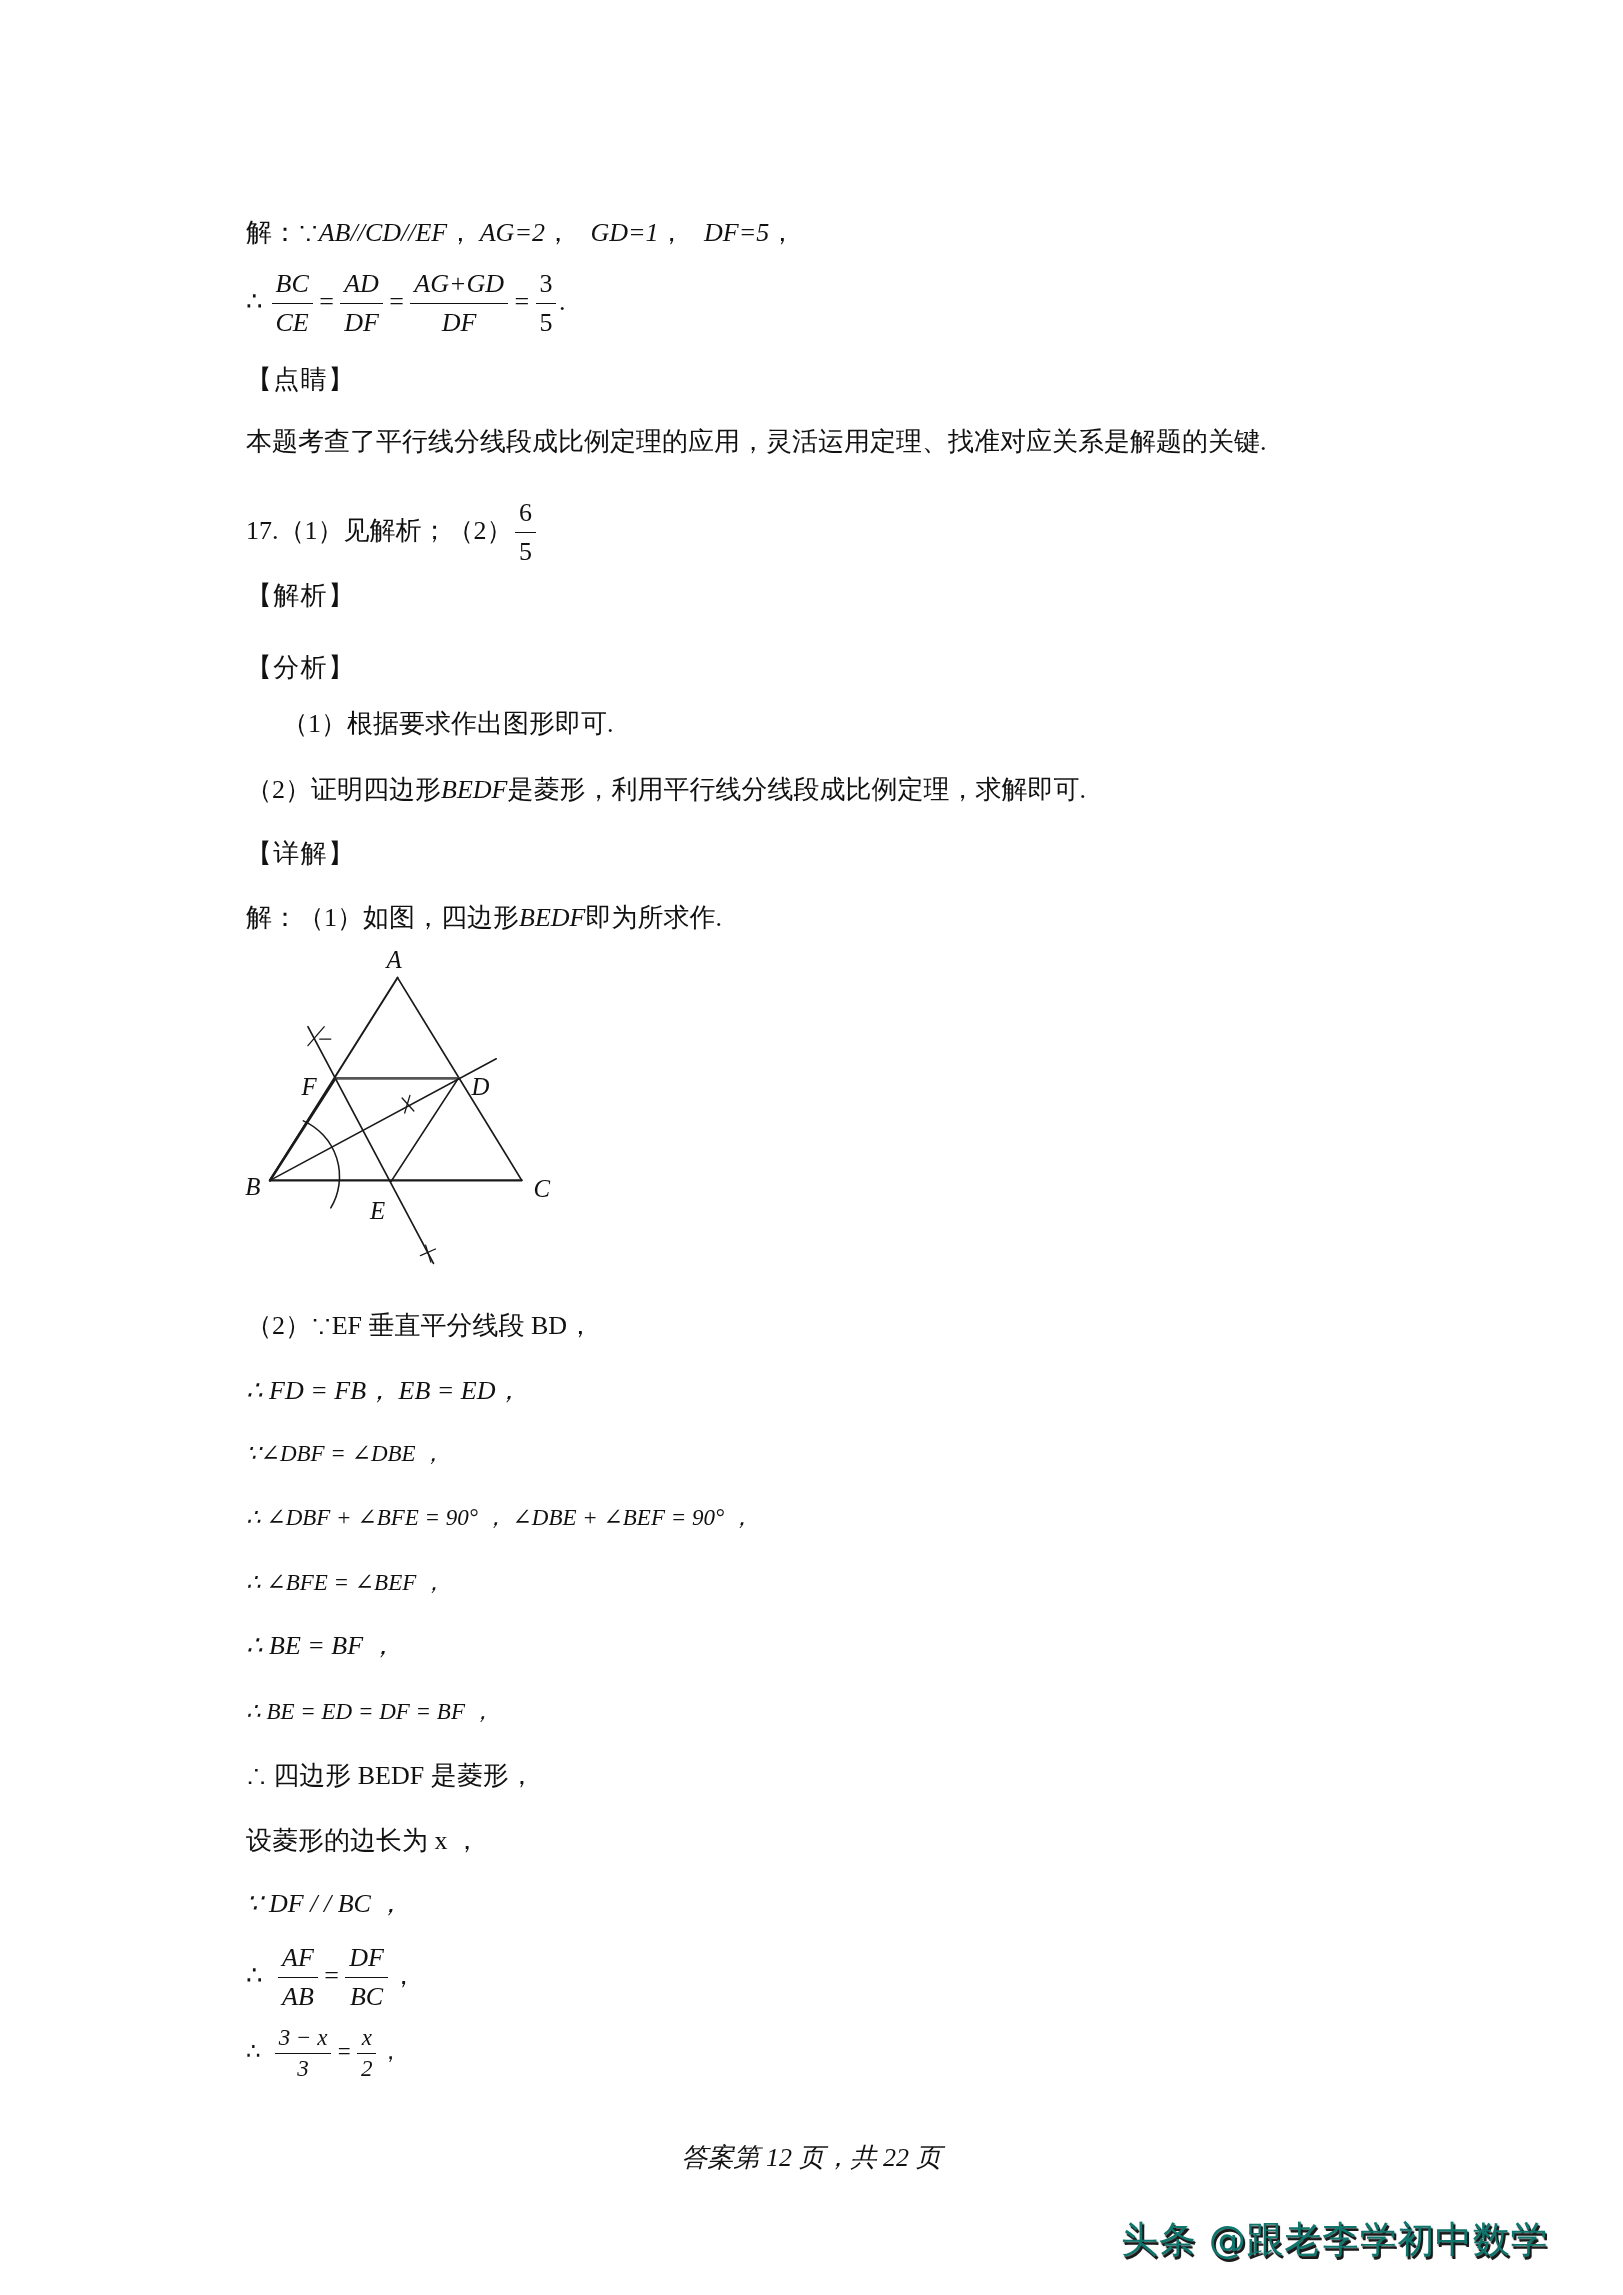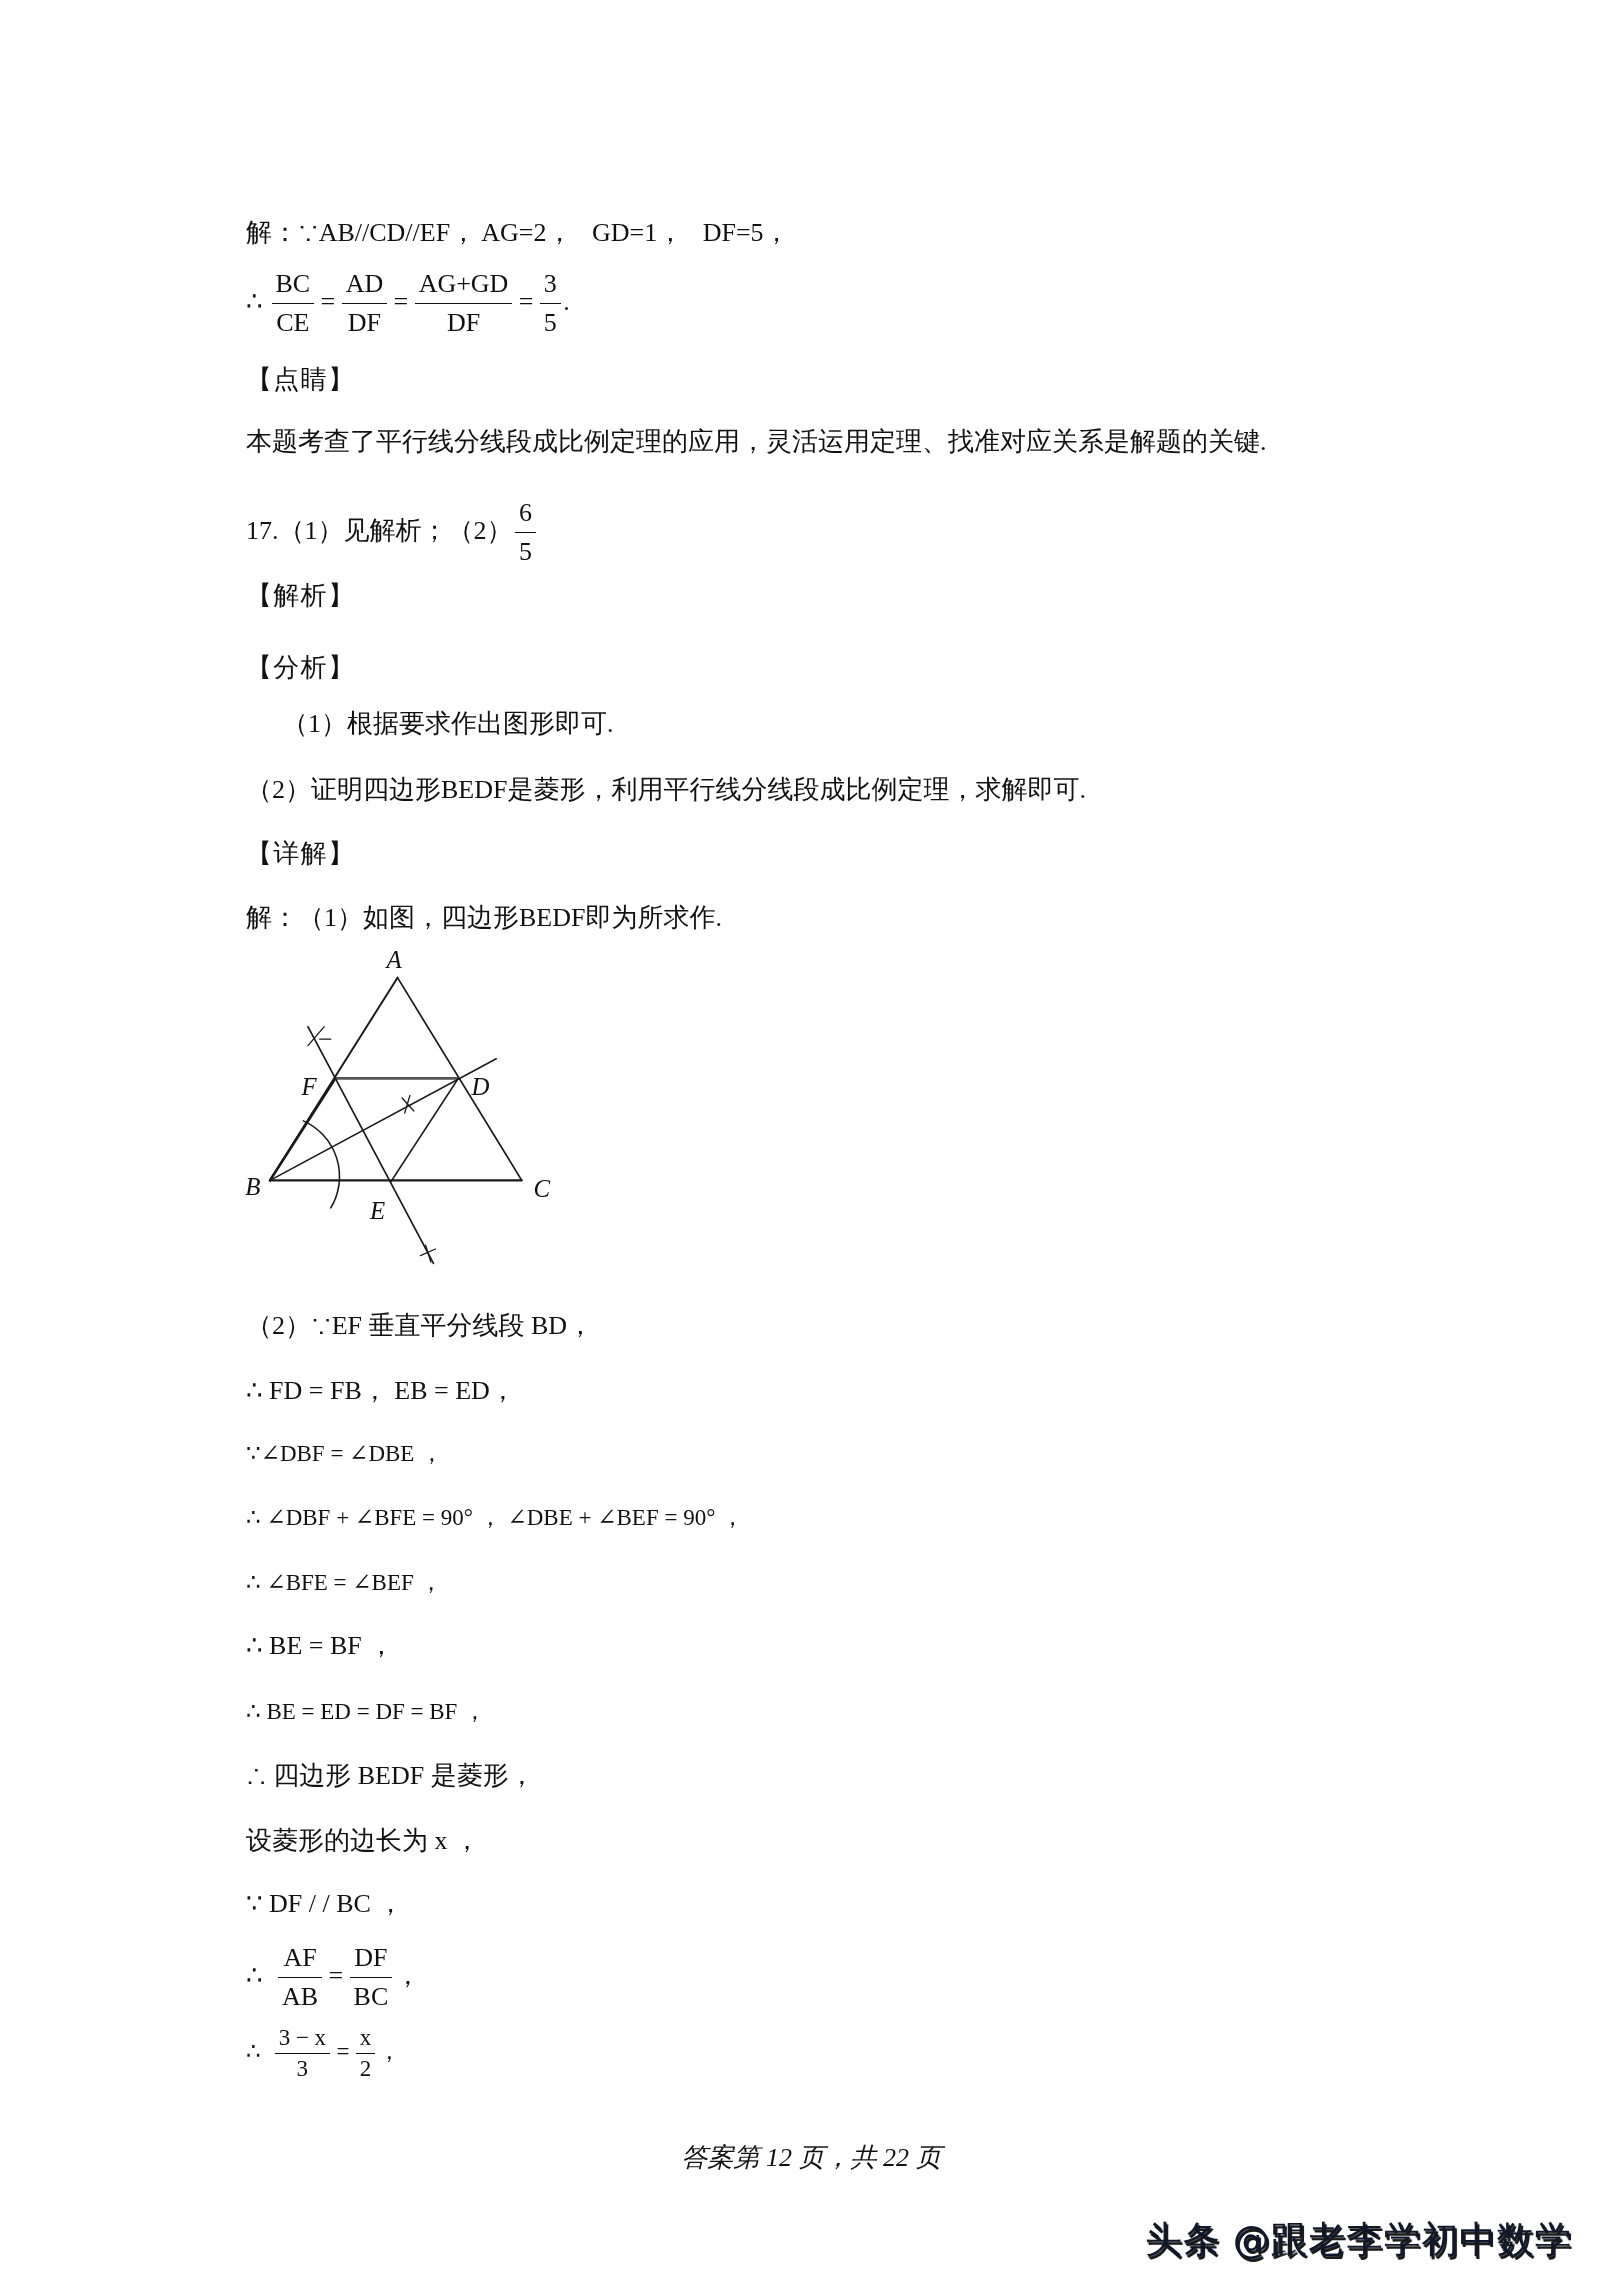--- a/index.html
+++ b/index.html
@@ -1,29 +1,29 @@
 <!DOCTYPE html>
 <html style="font-size:10.5px"><head>
 <meta charset="utf-8">
 <style>
   html, body { margin: 0; padding: 0; background: #ffffff; }
   body { width: 1623px; height: 2295px; position: relative; overflow: hidden;
          font-family: "Liberation Serif", "DejaVu Serif", serif; color: #111; }
   .line { position: absolute; left: 246px; white-space: nowrap; font-size: 26px; line-height: 33px; }
   .sm { font-size: 23px; }
-  .i { }
+  .i { font-style: italic; }
   .frac { display: inline-flex; flex-direction: column; align-items: center; vertical-align: middle; margin: 0 2.6px; }
   .frac .num, .frac .den { padding: 0 3.9px; line-height: 38px; }
   .frac .bar { align-self: stretch; height: 1.3px; background: #111; }
   .eq { margin: 0 3.9px; }
   .bracket { letter-spacing: 1.3px; }
   .footer { position: absolute; left: 0; width: 1623px; top: 2140px; text-align: center; font-size: 26px; font-style: italic; }
   .watermark { position: absolute; left: 1121px; top: 2215px; font-family: "DejaVu Sans", sans-serif;
-               font-size: 37px; color: #0f172a; letter-spacing: 0.7px;
-               text-shadow: 2px 2.6px 0 #1a1a1a, 1.3px 2px 1.3px #333; margin-left: 24px; }
+               font-size: 37px; color: #0f766e; letter-spacing: 0.7px;
+               text-shadow: 2px 2.6px 0 #1a1a1a, 1.3px 2px 1.3px #333; }
   .diagram { position: absolute; left: 236px; top: 943px; }
   .lbl { font-family: "Liberation Serif", serif; font-style: italic; font-size: 38px; fill: #111; }
 </style>
 </head>
 <body>
 
 <div class="line" style="top:216px;">
   <span>解：∵</span><span class="i">AB//CD//EF</span><span>，</span>
   <span class="i">AG=2</span><span>，</span>&nbsp;&nbsp;
   <span class="i">GD=1</span><span>，</span>&nbsp;&nbsp;

